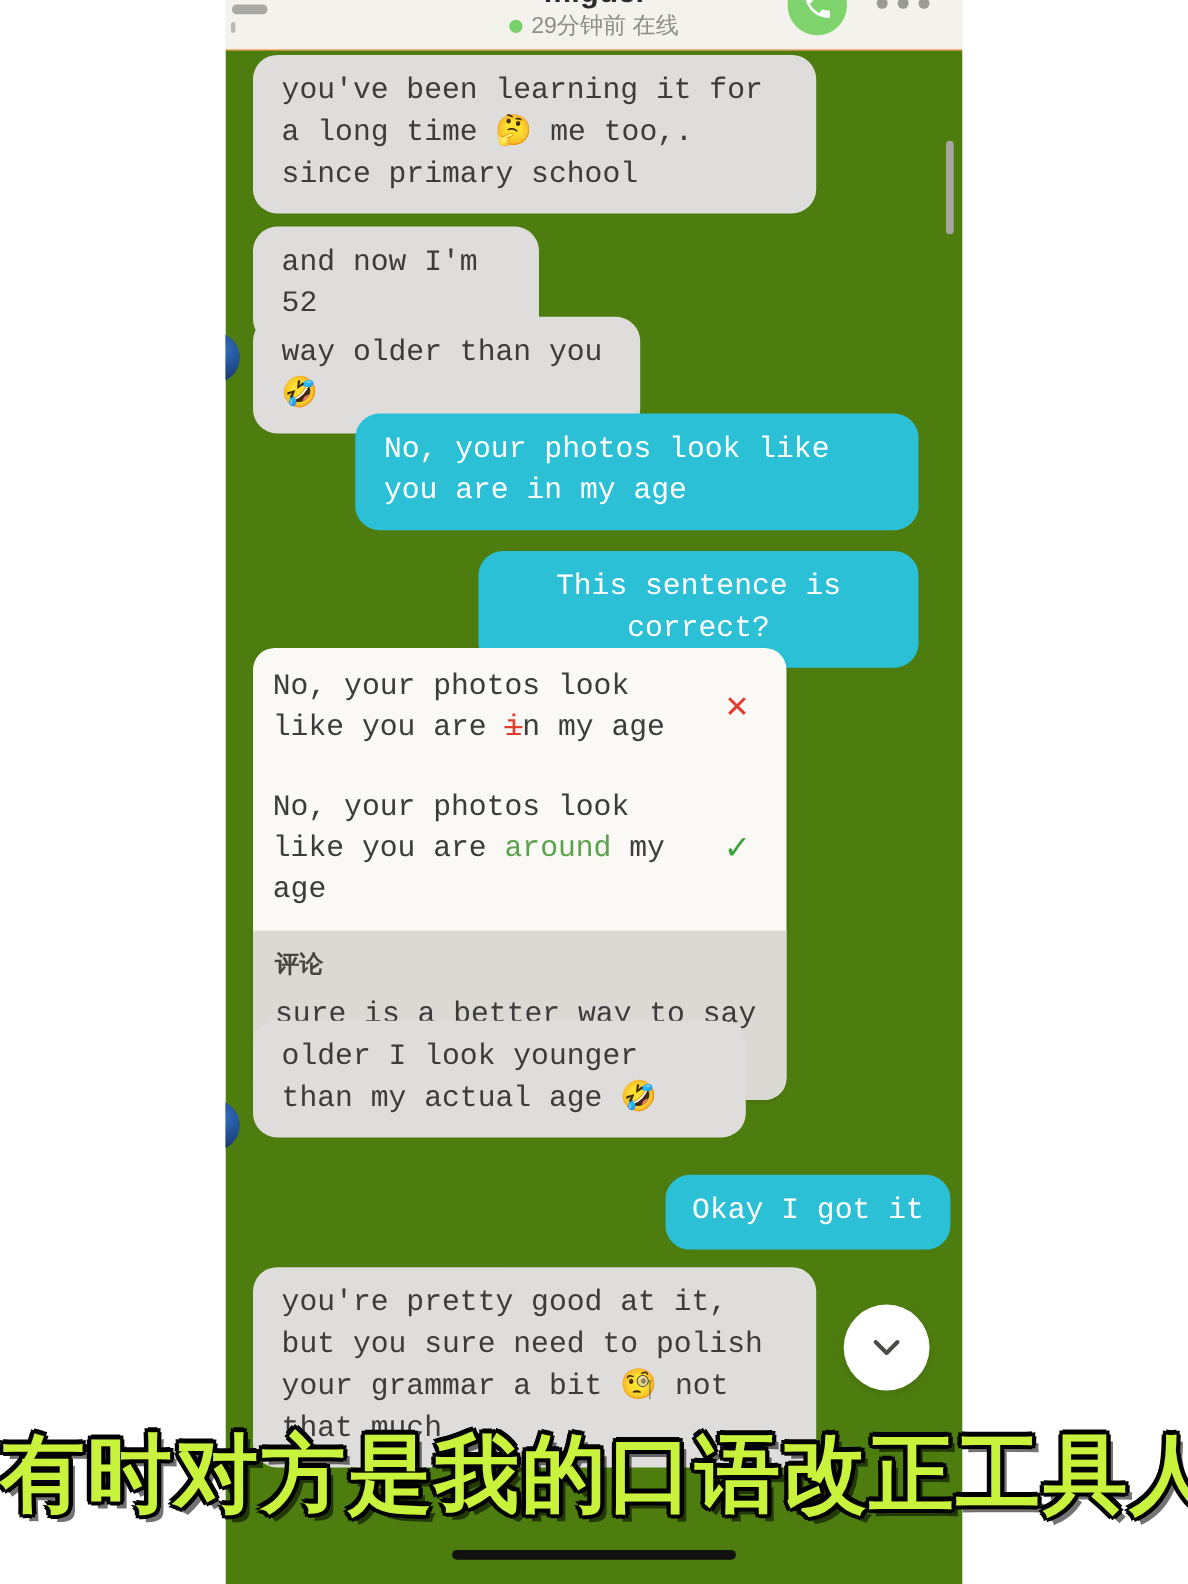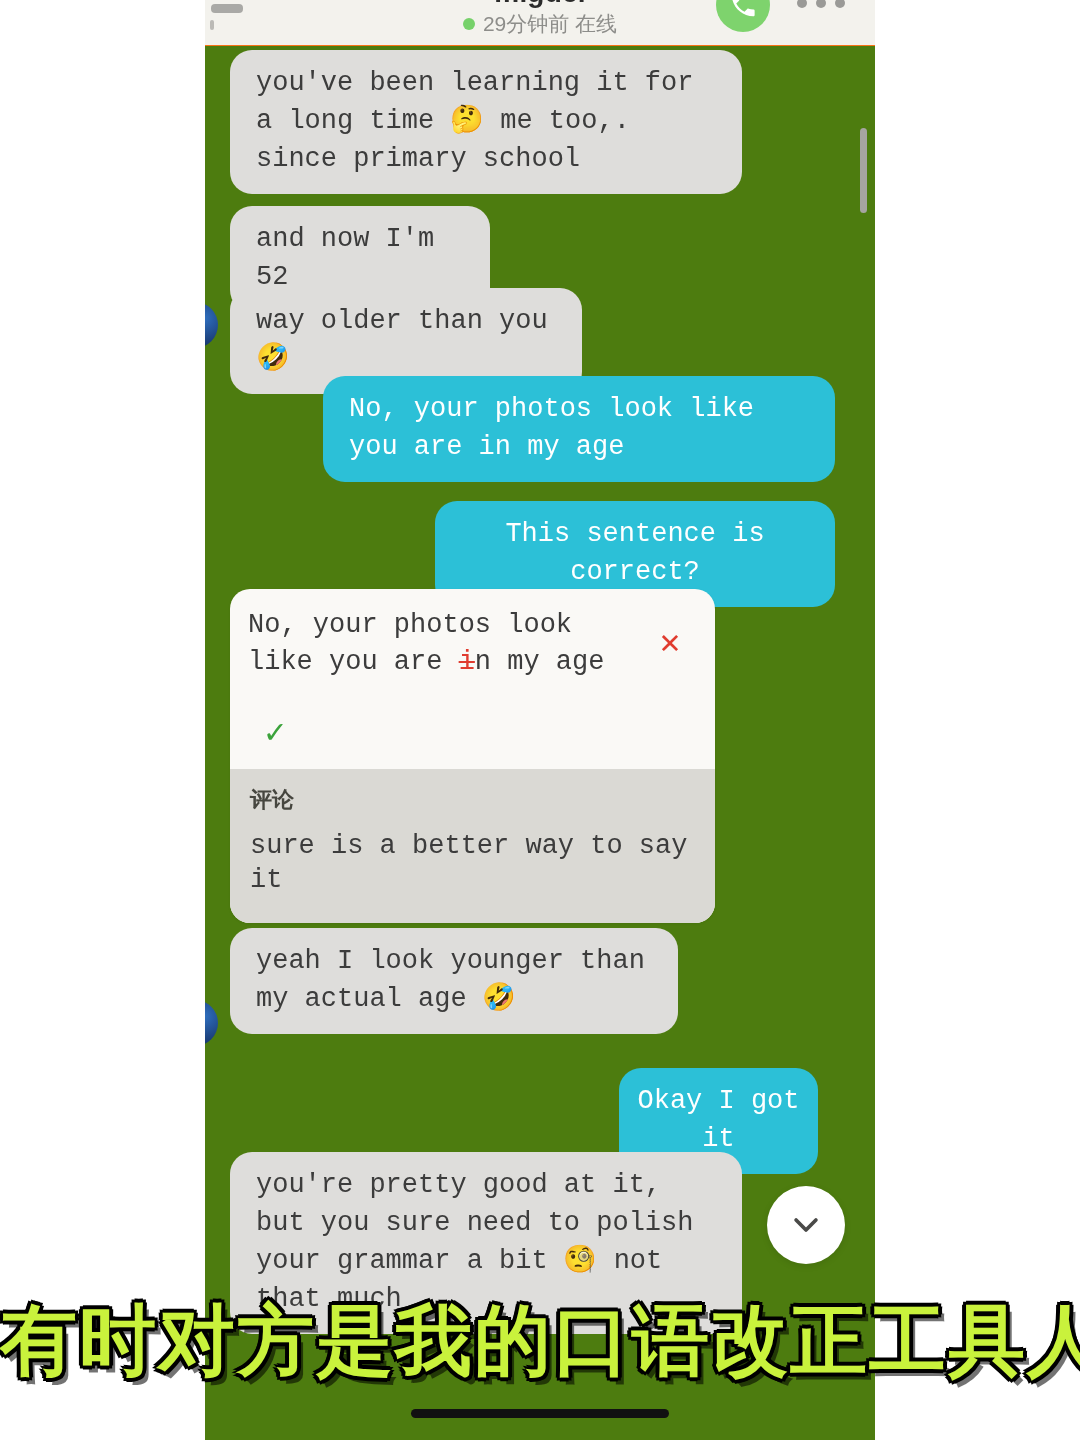--- a/index.html
+++ b/index.html
@@ -415,36 +415,39 @@
 
     <div id="correction-card">
       <div class="correction-line">
         <div class="correction-text">
           <span>No, your photos look like you are </span><span class="strike-red">i</span><span>n my age</span>
         </div>
         <div class="correction-mark mark-wrong">✕</div>
       </div>
 
       <div class="correction-line">
+        <div class="correction-text">
+          <span>No, your photos look like you are </span><span class="ins-green">around</span><span> my age</span>
+        </div>
         <div class="correction-mark mark-right">✓</div>
       </div>
 
       <div id="correction-comment">
         <div id="comment-label">评论</div>
         <div id="comment-text">sure is a better way to say it</div>
       </div>
     </div>
 
     <div class="msg-row" style="left:0;top:882px;width:670px;">
       <div class="avatar-peek" style="top:72px;"></div>
-      <div class="bubble them" style="left:25px;top:0;width:448px;">yeah I look younger than my actual age 🤣</div>
+      <div class="bubble them" style="left:25px;top:0;width:448px;">older I look younger than my actual age 🤣</div>
     </div>
 
     <div class="msg-row" style="left:0;top:1022px;width:670px;">
-      <div class="bubble me" style="left:414px;top:0;width:199px;text-align:center;padding-left:18px;padding-right:18px;">Okay I got it</div>
+      <div class="bubble me" style="left:400px;top:0;width:259px;text-align:center;padding-left:18px;padding-right:18px;">Okay I got it</div>
     </div>
 
     <div class="msg-row" style="left:0;top:1106px;width:670px;">
       <div class="bubble them" style="left:25px;top:0;width:512px;">you're pretty good at it, but you sure need to polish your grammar a bit 🧐 not that much</div>
     </div>
 
     <div id="scrollbar-thumb"></div>
 
     <div id="scroll-down-fab">
       <svg viewBox="0 0 24 24" aria-hidden="true">

